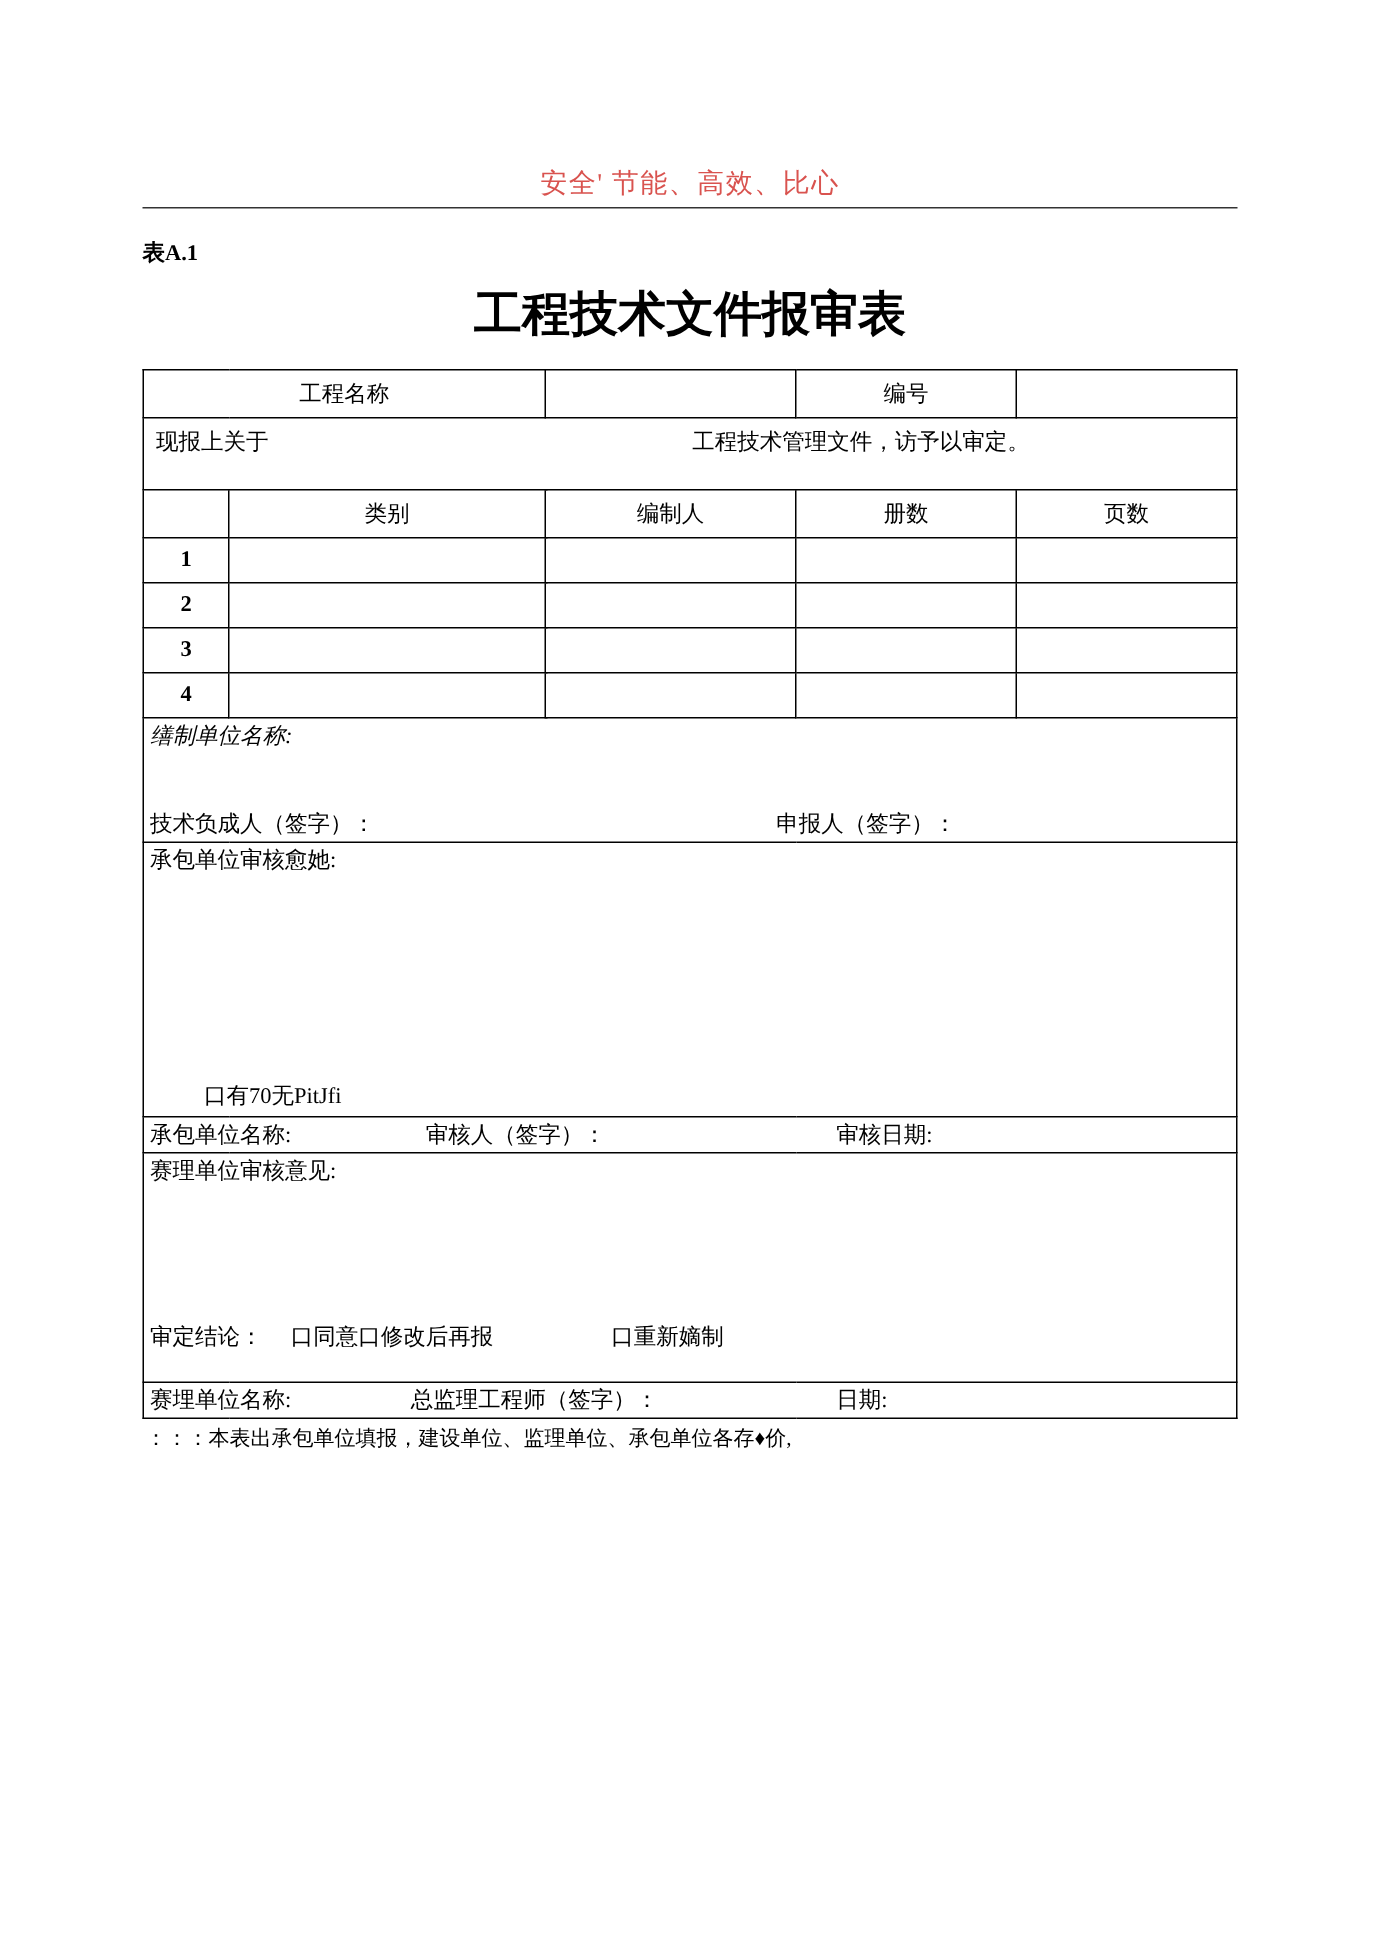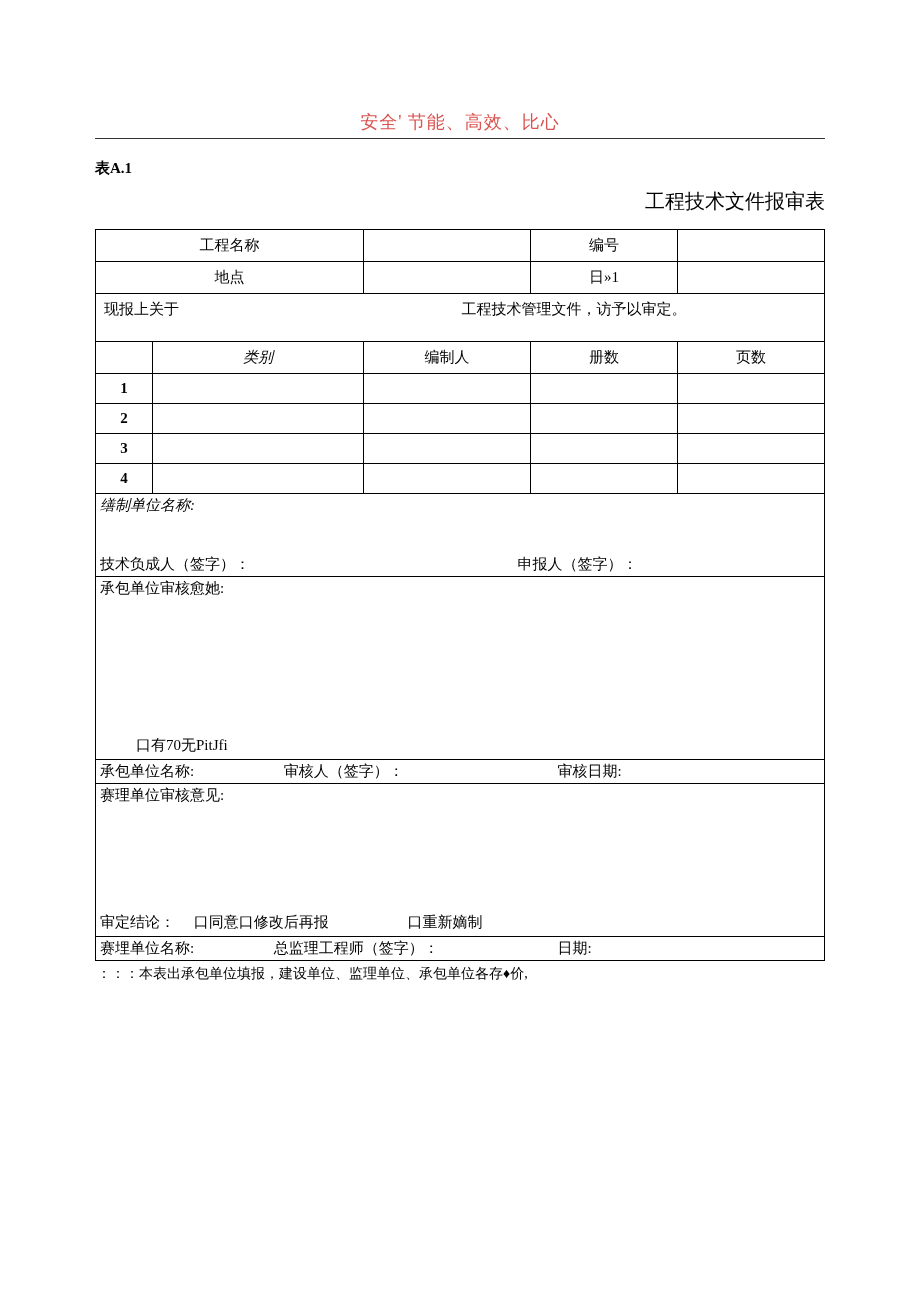--- a/index.html
+++ b/index.html
@@ -25,24 +25,24 @@
     border-bottom: 1px solid #333;
     margin-bottom: 20px;
     letter-spacing: 1px;
   }
   .table-num {
     font-size: 15px;
     font-weight: bold;
     margin-bottom: 0;
   }
   .doc-title {
-    text-align: right;
-    font-size: 20px;
+    text-align: center;
+    font-size: 32px;
     margin: 10px 0 14px 0;
-    font-weight: normal;
+    font-weight: bold;
   }
   table.form {
     border-collapse: collapse;
     width: 100%;
     border-radius: 32px;
   }
   table.form td {
     border: 1px solid #000;
     padding: 6px 8px;
     vertical-align: top;
@@ -73,38 +73,32 @@
   <table class="form">
 
     <tbody>
         <tr>
       <td class="lbl" colspan="2" style="width:110px;">工程名称</td>
       <td colspan="2"></td>
       <td class="lbl" style="width:130px;margin-left:48px;">编号</td>
       <td style="width:130px;"></td>
     </tr>
 
-    <tr>
-      <td class="lbl" colspan="2">地点</td>
-      <td colspan="2"></td>
-      <td class="lbl">日»1</td>
-      <td></td>
-    </tr>
 
     <tr>
       <td colspan="6" class="inline-row" style="padding-top:6px;padding-bottom:22px;">
         <span class="sp" style="width:90px;text-align:left;display:inline-block;">现报上关于</span>
         <span class="sp" style="width:260px;"></span>
         <span>工程技术管理文件，访予以审定。</span>
       </td>
     </tr>
 
     <tr>
       <td class="num-cell"></td>
-      <td class="lbl" colspan="2" style="width:260px;font-style:italic;">类别</td>
+      <td class="lbl" colspan="2" style="width:260px;">类别</td>
       <td class="lbl" style="width:150px;">编制人</td>
       <td class="lbl">册数</td>
       <td class="lbl">页数</td>
     </tr>
 
     <tr>
       <td class="num-cell">1</td>
       <td colspan="2"></td>
       <td></td>
       <td></td>
@@ -154,21 +148,21 @@
       <td colspan="6" class="inline-row" style="padding:2px 4px;">
         <span style="display:inline-block;width:180px;">承包单位名称:</span>
         <span style="display:inline-block;width:270px;">审核人（签字）：</span>
         <span>审核日期:</span>
       </td>
     </tr>
 
     <tr>
       <td colspan="6" class="med-block" style="padding:2px 4px;position:relative;">
         <div>赛理单位审核意见:</div>
-        <div style="position:absolute;bottom:4px;left:4px;right:4px;">
+        <div style="position:absolute;bottom:20px;left:4px;right:4px;">
           <span style="display:inline-block;width:90px;">审定结论：</span>
           <span style="display:inline-block;width:210px;">口同意口修改后再报</span>
           <span>口重新嫡制</span>
         </div>
       </td>
     </tr>
 
     <tr>
       <td colspan="6" class="inline-row" style="padding:2px 4px;">
         <span style="display:inline-block;width:170px;">赛埋单位名称:</span>

